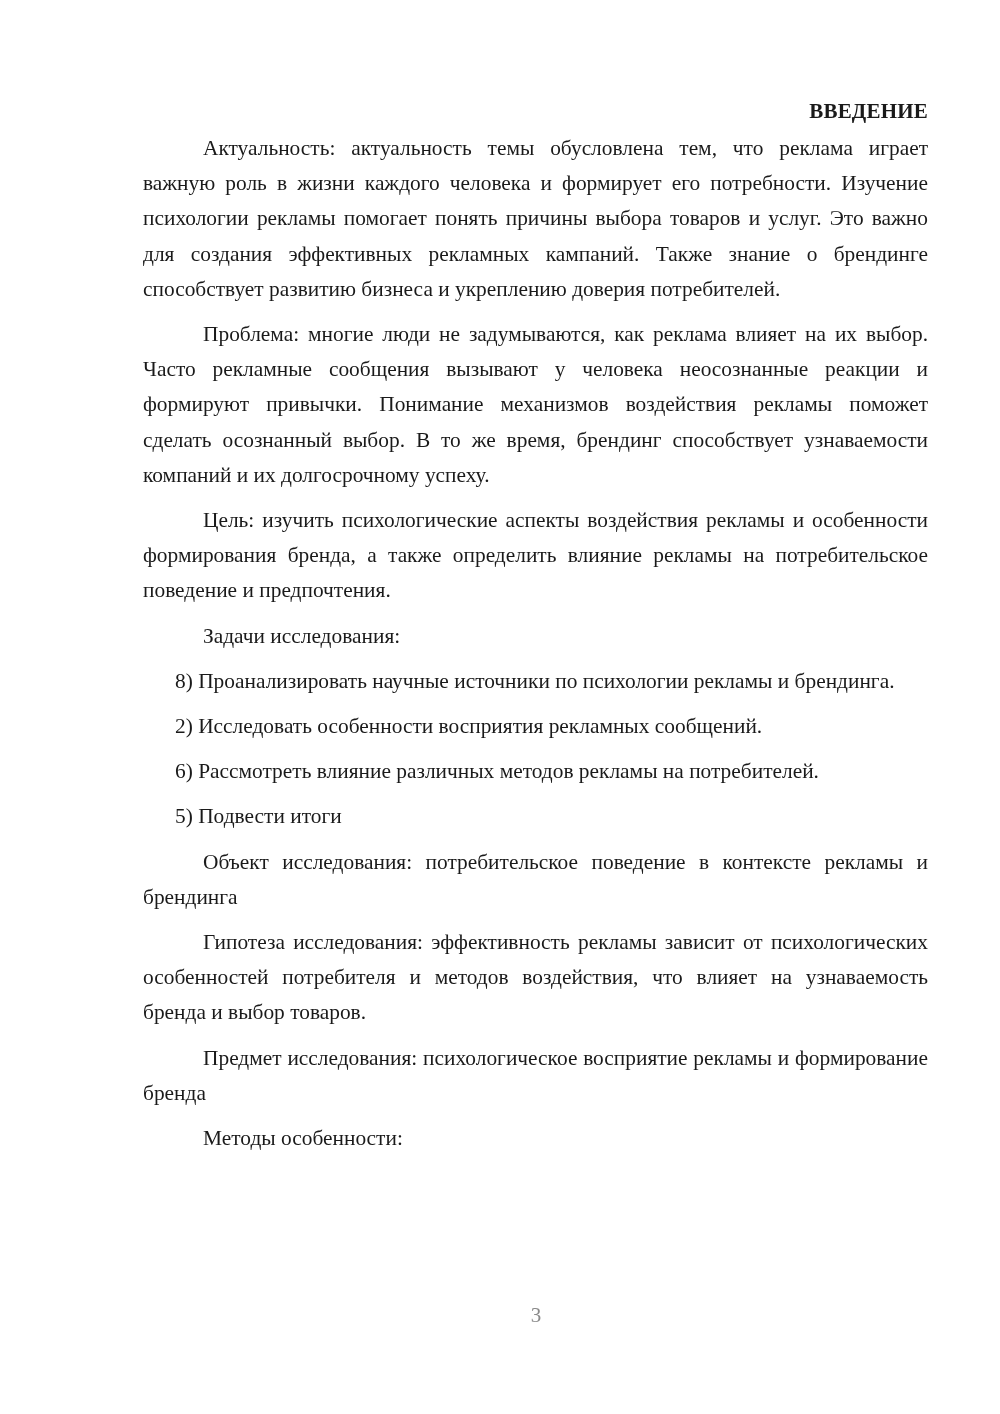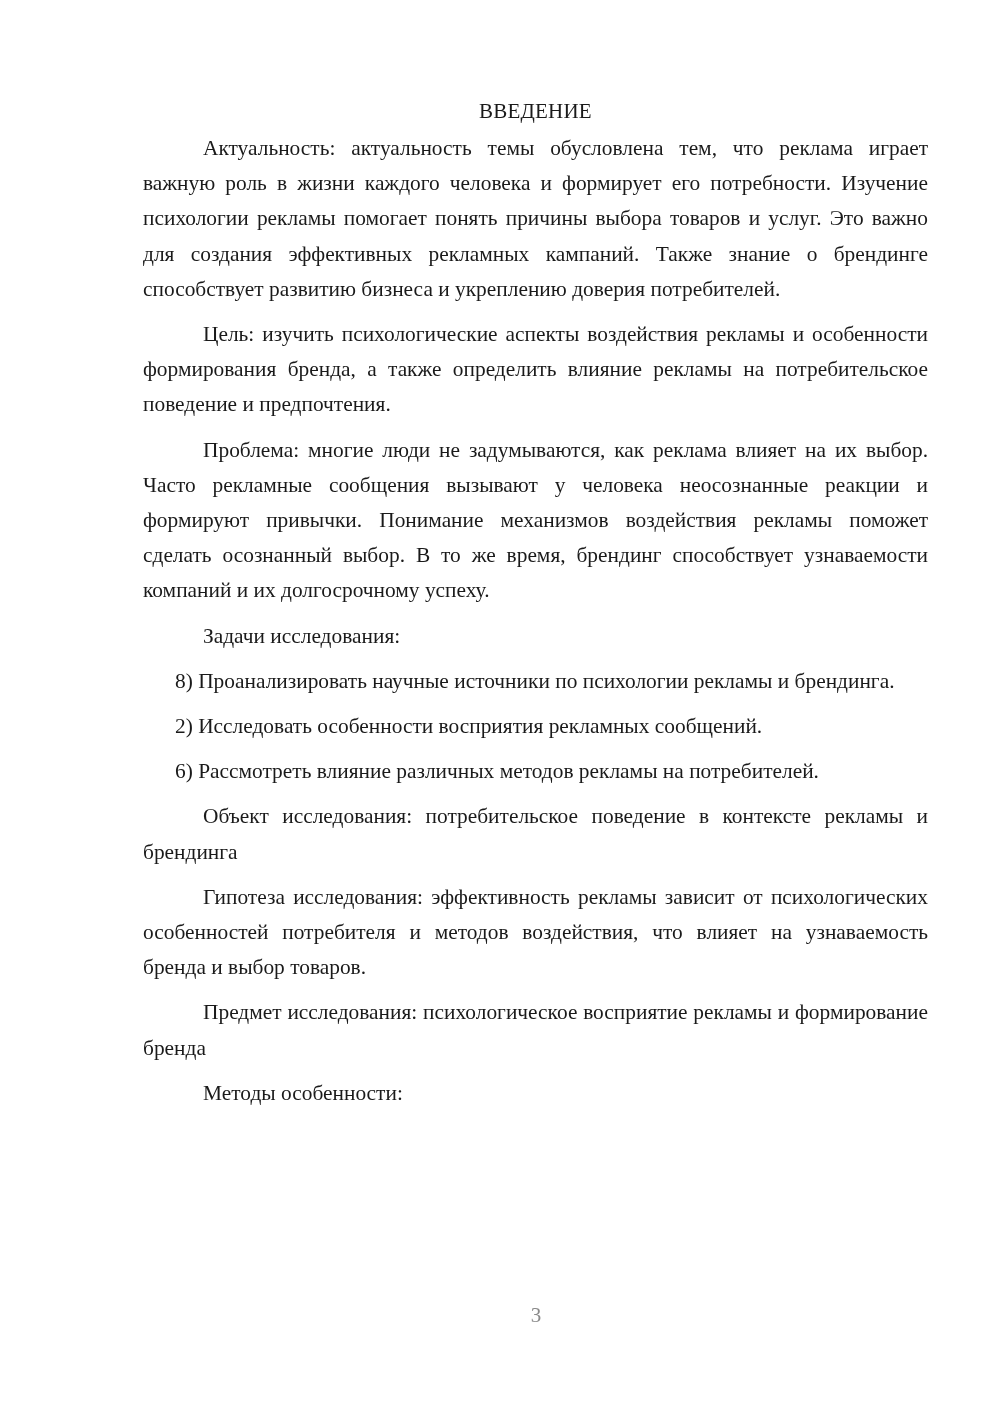--- a/index.html
+++ b/index.html
@@ -15,22 +15,22 @@
       font-family: "Liberation Serif", "DejaVu Serif", serif;
       color: #1a1a1a;
     }
     .page {
       position: absolute;
       left: 143px;
       top: 94px;
       width: 785px;
     }
     .title {
-      text-align: center;
-      font-weight: normal;
+      text-align: right;
+      font-weight: bold;
       font-size: 21px;
       line-height: 34px;
       margin: 0 0 3px 0;
       letter-spacing: 0.2px;
     }
     .para {
       font-size: 21.4px;
       line-height: 35.2px;
       text-align: justify;
       text-indent: 60px;
@@ -53,28 +53,29 @@
       color: #8a8a8a;
     }
   </style>
 </head>
 <body>
 
 <div class="page">
   <h1 class="title">ВВЕДЕНИЕ</h1>
 
   <p class="para">Актуальность: актуальность темы обусловлена тем, что реклама играет важную роль в жизни каждого человека и формирует его потребности. Изучение психологии рекламы помогает понять причины выбора товаров и услуг. Это важно для создания эффективных рекламных кампаний. Также знание о брендинге способствует развитию бизнеса и укреплению доверия потребителей.</p>
+  <p class="para">Проблема: многие люди не задумываются, как реклама влияет на их выбор. Часто рекламные сообщения вызывают у человека неосознанные реакции и формируют привычки. Понимание механизмов воздействия рекламы поможет сделать осознанный выбор. В то же время, брендинг способствует узнаваемости компаний и их долгосрочному успеху.</p>
   <p class="para">Цель: изучить психологические аспекты воздействия рекламы и особенности формирования бренда, а также определить влияние рекламы на потребительское поведение и предпочтения.</p>
-  <p class="para">Проблема: многие люди не задумываются, как реклама влияет на их выбор. Часто рекламные сообщения вызывают у человека неосознанные реакции и формируют привычки. Понимание механизмов воздействия рекламы поможет сделать осознанный выбор. В то же время, брендинг способствует узнаваемости компаний и их долгосрочному успеху.</p>
   <p class="para">Задачи исследования:</p>
 
   <div>
     <p class="list-item">8) Проанализировать научные источники по психологии рекламы и брендинга.</p>
     <p class="list-item">2) Исследовать особенности восприятия рекламных сообщений.</p>
     <p class="list-item">6) Рассмотреть влияние различных методов рекламы на потребителей.</p>
+    <p class="list-item">5) Подвести итоги</p>
   </div>
 
   <p class="para">Объект исследования: потребительское поведение в контексте рекламы и брендинга</p>
   <p class="para">Гипотеза исследования: эффективность рекламы зависит от психологических особенностей потребителя и методов воздействия, что влияет на узнаваемость бренда и выбор товаров.</p>
   <p class="para">Предмет исследования: психологическое восприятие рекламы и формирование бренда</p>
   <p class="para">Методы особенности:</p>
 </div>
 
 <div class="page-number">3</div>
 

